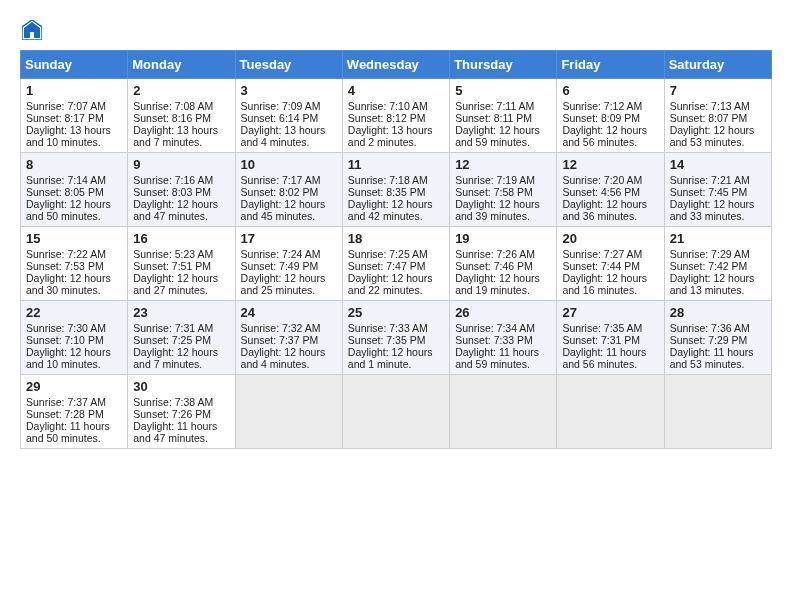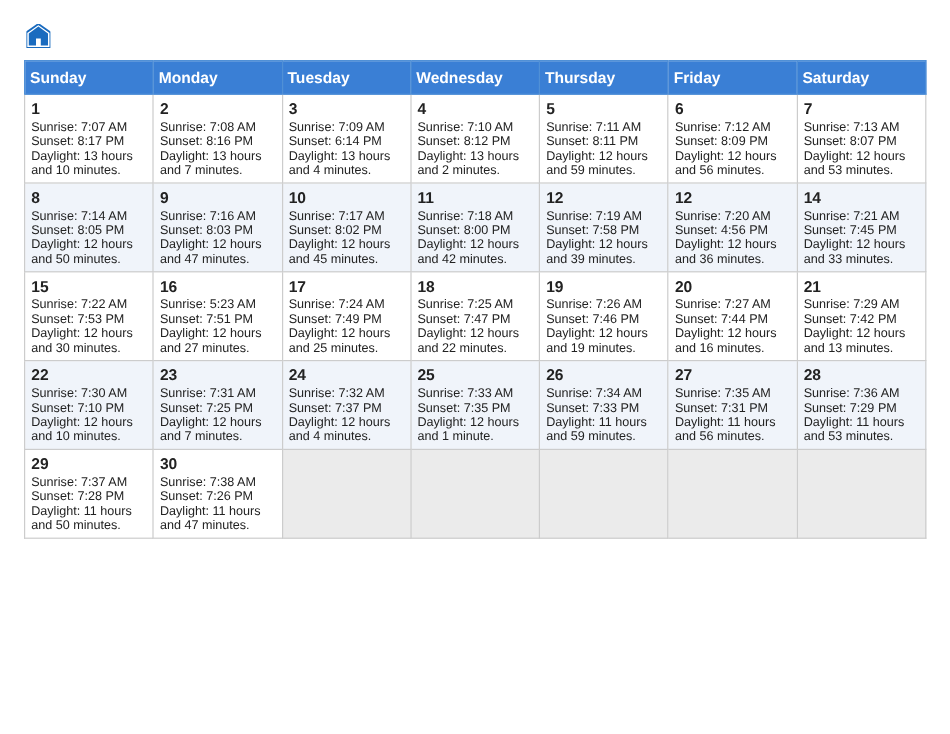--- a/index.html
+++ b/index.html
@@ -122,21 +122,21 @@
         <td><span class="day-number">3</span><span>Sunrise: 7:09 AM</span><br><span>Sunset: 6:14 PM</span><br><span>Daylight: 13 hours and 4 minutes.</span></td>
         <td><span class="day-number">4</span><span>Sunrise: 7:10 AM</span><br><span>Sunset: 8:12 PM</span><br><span>Daylight: 13 hours and 2 minutes.</span></td>
         <td><span class="day-number">5</span><span>Sunrise: 7:11 AM</span><br><span>Sunset: 8:11 PM</span><br><span>Daylight: 12 hours and 59 minutes.</span></td>
         <td><span class="day-number">6</span><span>Sunrise: 7:12 AM</span><br><span>Sunset: 8:09 PM</span><br><span>Daylight: 12 hours and 56 minutes.</span></td>
         <td><span class="day-number">7</span><span>Sunrise: 7:13 AM</span><br><span>Sunset: 8:07 PM</span><br><span>Daylight: 12 hours and 53 minutes.</span></td>
       </tr>
       <tr class="row-odd">
         <td><span class="day-number">8</span><span>Sunrise: 7:14 AM</span><br><span>Sunset: 8:05 PM</span><br><span>Daylight: 12 hours and 50 minutes.</span></td>
         <td><span class="day-number">9</span><span>Sunrise: 7:16 AM</span><br><span>Sunset: 8:03 PM</span><br><span>Daylight: 12 hours and 47 minutes.</span></td>
         <td><span class="day-number">10</span><span>Sunrise: 7:17 AM</span><br><span>Sunset: 8:02 PM</span><br><span>Daylight: 12 hours and 45 minutes.</span></td>
-        <td><span class="day-number">11</span><span>Sunrise: 7:18 AM</span><br><span>Sunset: 8:00 PM</span><br><span>Daylight: 12 hours and 42 minutes.</span></td>
+        <td><span class="day-number">11</span><span>Sunrise: 7:18 AM</span><br><span>Sunset: 8:35 PM</span><br><span>Daylight: 12 hours and 42 minutes.</span></td>
         <td><span class="day-number">12</span><span>Sunrise: 7:19 AM</span><br><span>Sunset: 7:58 PM</span><br><span>Daylight: 12 hours and 39 minutes.</span></td>
         <td><span class="day-number">12</span><span>Sunrise: 7:20 AM</span><br><span>Sunset: 4:56 PM</span><br><span>Daylight: 12 hours and 36 minutes.</span></td>
         <td><span class="day-number">14</span><span>Sunrise: 7:21 AM</span><br><span>Sunset: 7:45 PM</span><br><span>Daylight: 12 hours and 33 minutes.</span></td>
       </tr>
       <tr class="row-even">
         <td><span class="day-number">15</span><span>Sunrise: 7:22 AM</span><br><span>Sunset: 7:53 PM</span><br><span>Daylight: 12 hours and 30 minutes.</span></td>
         <td><span class="day-number">16</span><span>Sunrise: 5:23 AM</span><br><span>Sunset: 7:51 PM</span><br><span>Daylight: 12 hours and 27 minutes.</span></td>
         <td><span class="day-number">17</span><span>Sunrise: 7:24 AM</span><br><span>Sunset: 7:49 PM</span><br><span>Daylight: 12 hours and 25 minutes.</span></td>
         <td><span class="day-number">18</span><span>Sunrise: 7:25 AM</span><br><span>Sunset: 7:47 PM</span><br><span>Daylight: 12 hours and 22 minutes.</span></td>
         <td><span class="day-number">19</span><span>Sunrise: 7:26 AM</span><br><span>Sunset: 7:46 PM</span><br><span>Daylight: 12 hours and 19 minutes.</span></td>

